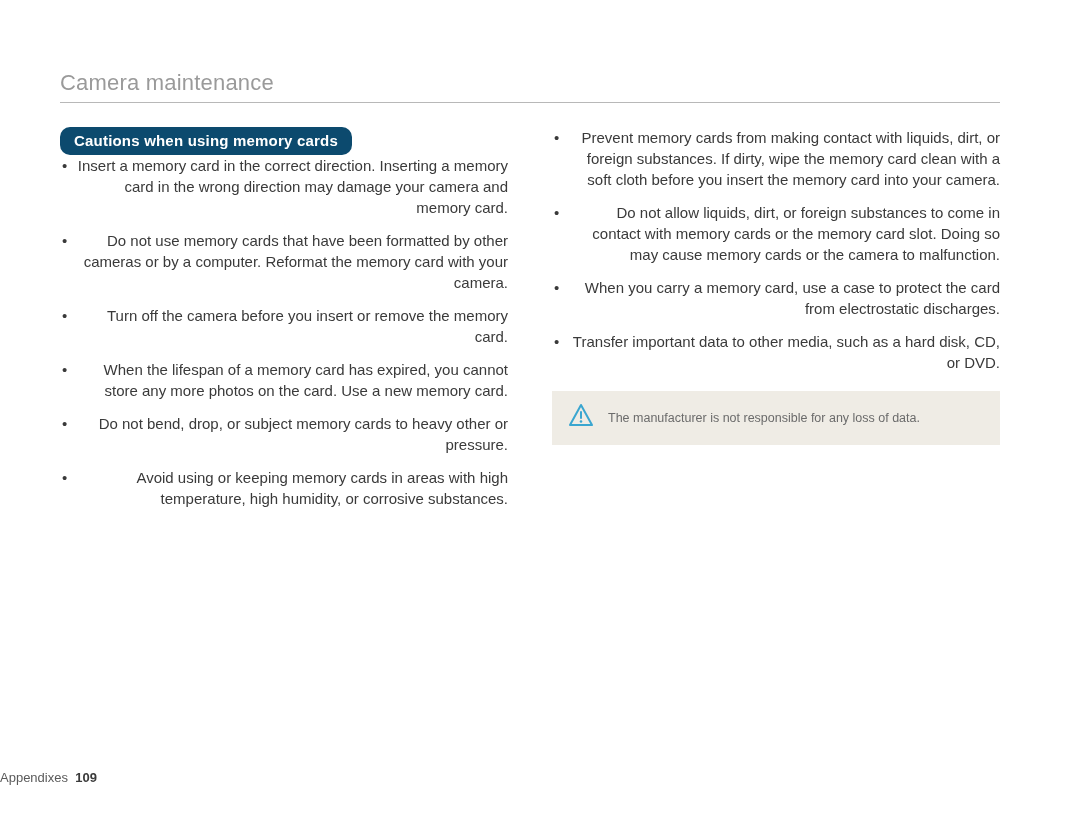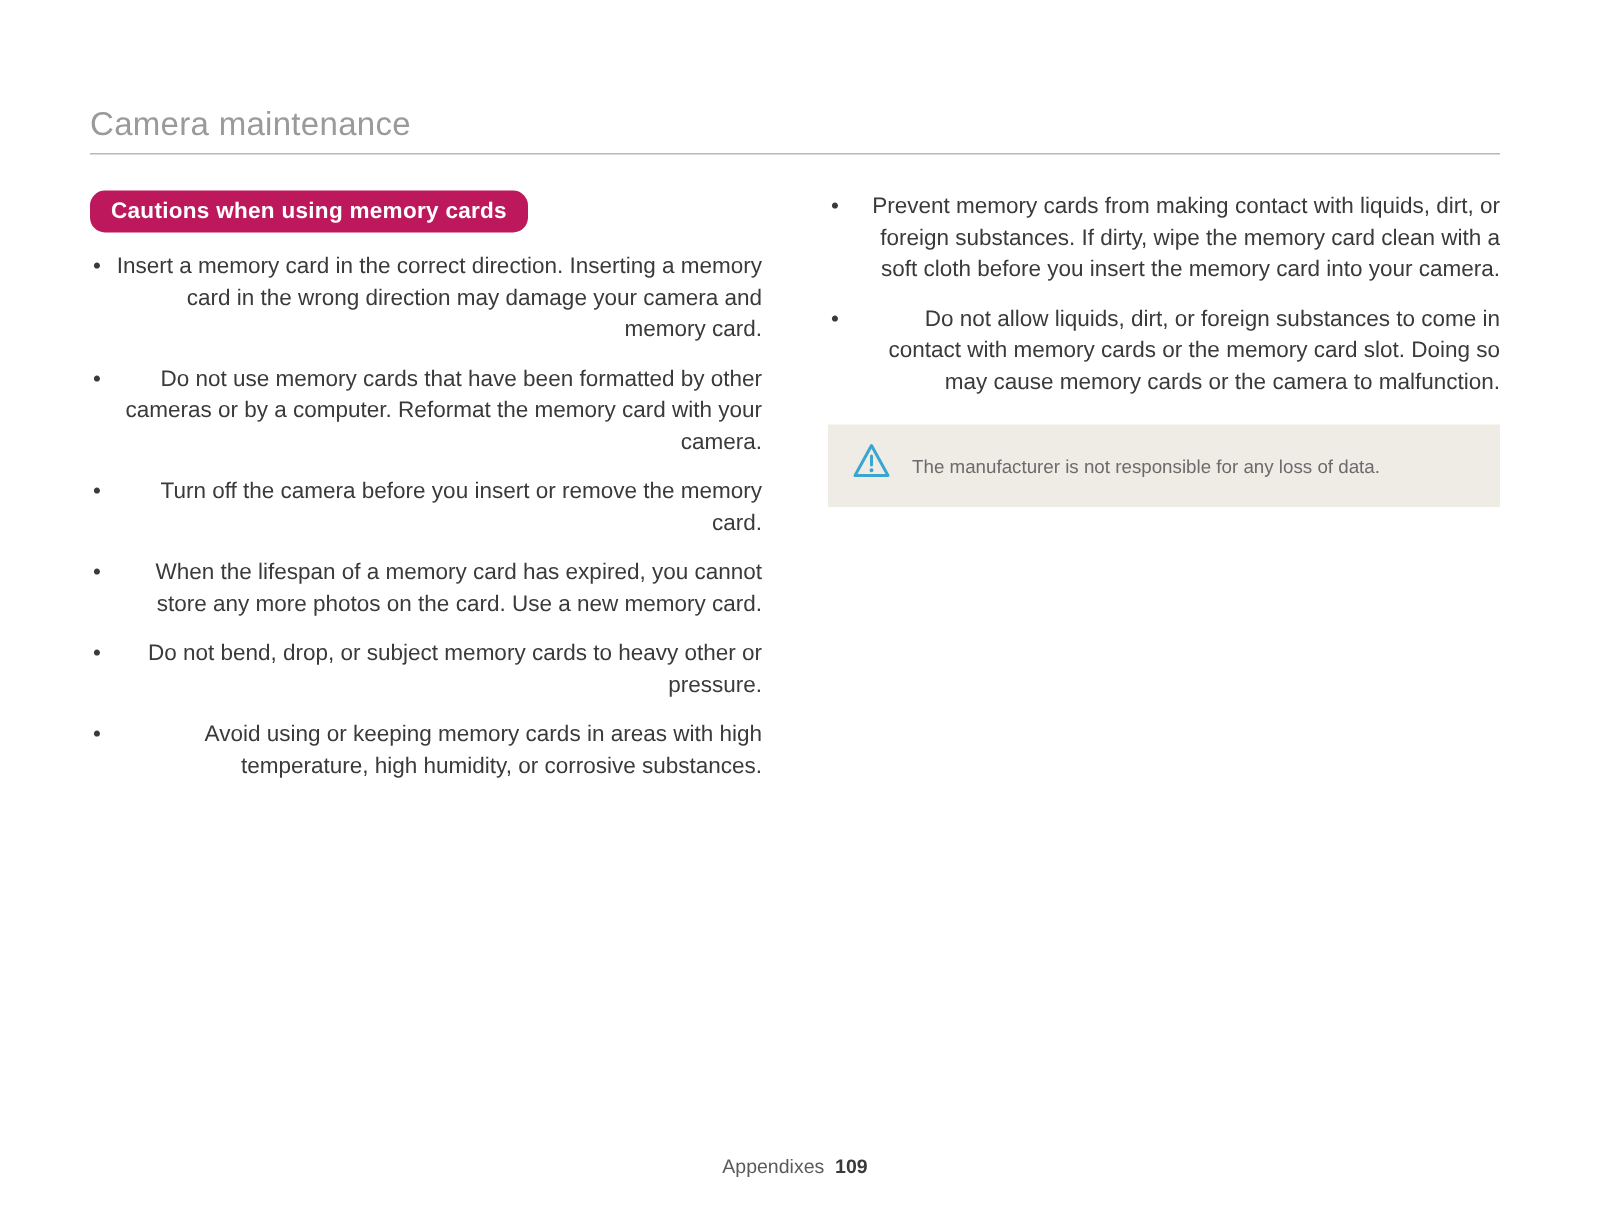--- a/index.html
+++ b/index.html
@@ -35,28 +35,27 @@
   .columns {
     display: flex;
     gap: 44px;
   }
   .col {
     flex: 1 1 0;
     min-width: 0;
   }
   .pill {
     display: inline-block;
-    background: #be185d;
+    background: #0c4a6e;
     color: #ffffff;
     font-size: 15px;
     font-weight: 600;
     padding: 5px 14px 6px 14px;
     border-radius: 10px;
     letter-spacing: 0.2px;
-    margin-bottom: 12px;
   }
   ul.bullets {
     list-style: none;
     margin: 0;
     padding: 0;
   }
   ul.bullets > li {
     position: relative;
     padding-left: 16px;
     font-size: 15px;
@@ -89,21 +88,20 @@
     font-weight: 300;
   }
   .warn-icon {
     flex: 0 0 auto;
   }
   .footer {
     position: absolute;
     bottom: 30px;
     left: 0;
     right: 0;
-    text-align: center;
     font-size: 13px;
     color: #5a5a5a;
     font-weight: 300;
   }
   .footer .num {
     font-weight: 600;
     color: #3a3a3a;
   }
 </style>
 </head>
@@ -125,20 +123,22 @@
         <li>When the lifespan of a memory card has expired, you cannot store any more photos on the card. Use a new memory card.</li>
         <li>Do not bend, drop, or subject memory cards to heavy other or pressure.</li>
         <li>Avoid using or keeping memory cards in areas with high temperature, high humidity, or corrosive substances.</li>
       </ul>
     </div>
 
     <div class="col">
       <ul class="bullets">
         <li>Prevent memory cards from making contact with liquids, dirt, or foreign substances. If dirty, wipe the memory card clean with a soft cloth before you insert the memory card into your camera.</li>
         <li>Do not allow liquids, dirt, or foreign substances to come in contact with memory cards or the memory card slot. Doing so may cause memory cards or the camera to malfunction.</li>
+        <li>When you carry a memory card, use a case to protect the card from electrostatic discharges.</li>
+        <li>Transfer important data to other media, such as a hard disk, CD, or DVD.</li>
       </ul>
 
       <div class="note-box">
         <span class="warn-icon">
           <svg width="26" height="26" viewBox="0 0 26 26">
             <polygon points="13,2 24,22 2,22" fill="none" stroke="#3aa6d0" stroke-width="2" stroke-linejoin="round"></polygon>
             <line x1="13" y1="9" x2="13" y2="15" stroke="#3aa6d0" stroke-width="2" stroke-linecap="round"></line>
             <circle cx="13" cy="18.5" r="1.3" fill="#3aa6d0"></circle>
           </svg>
         </span>

